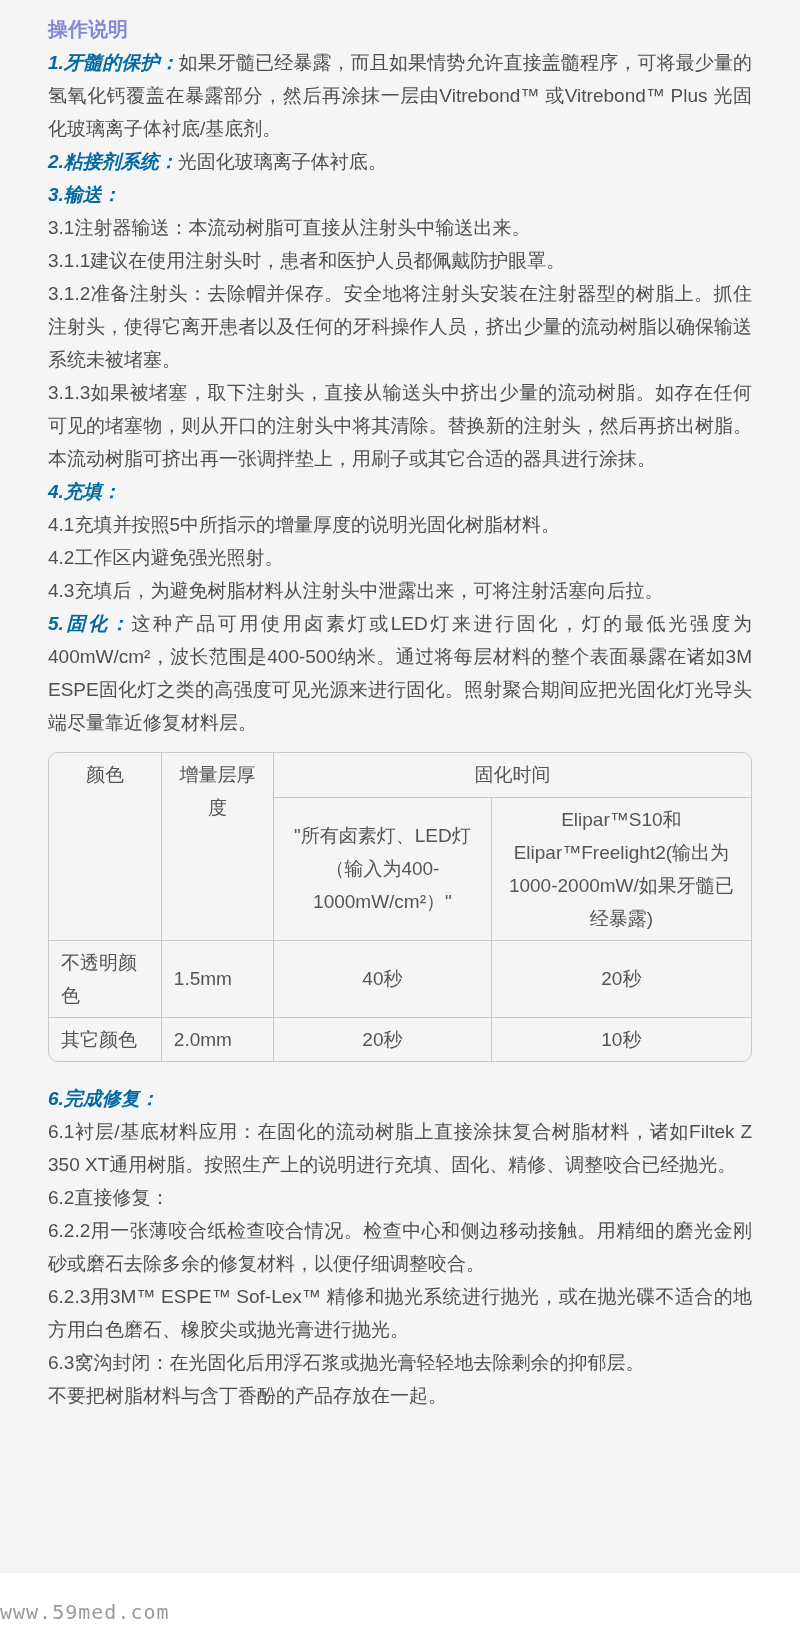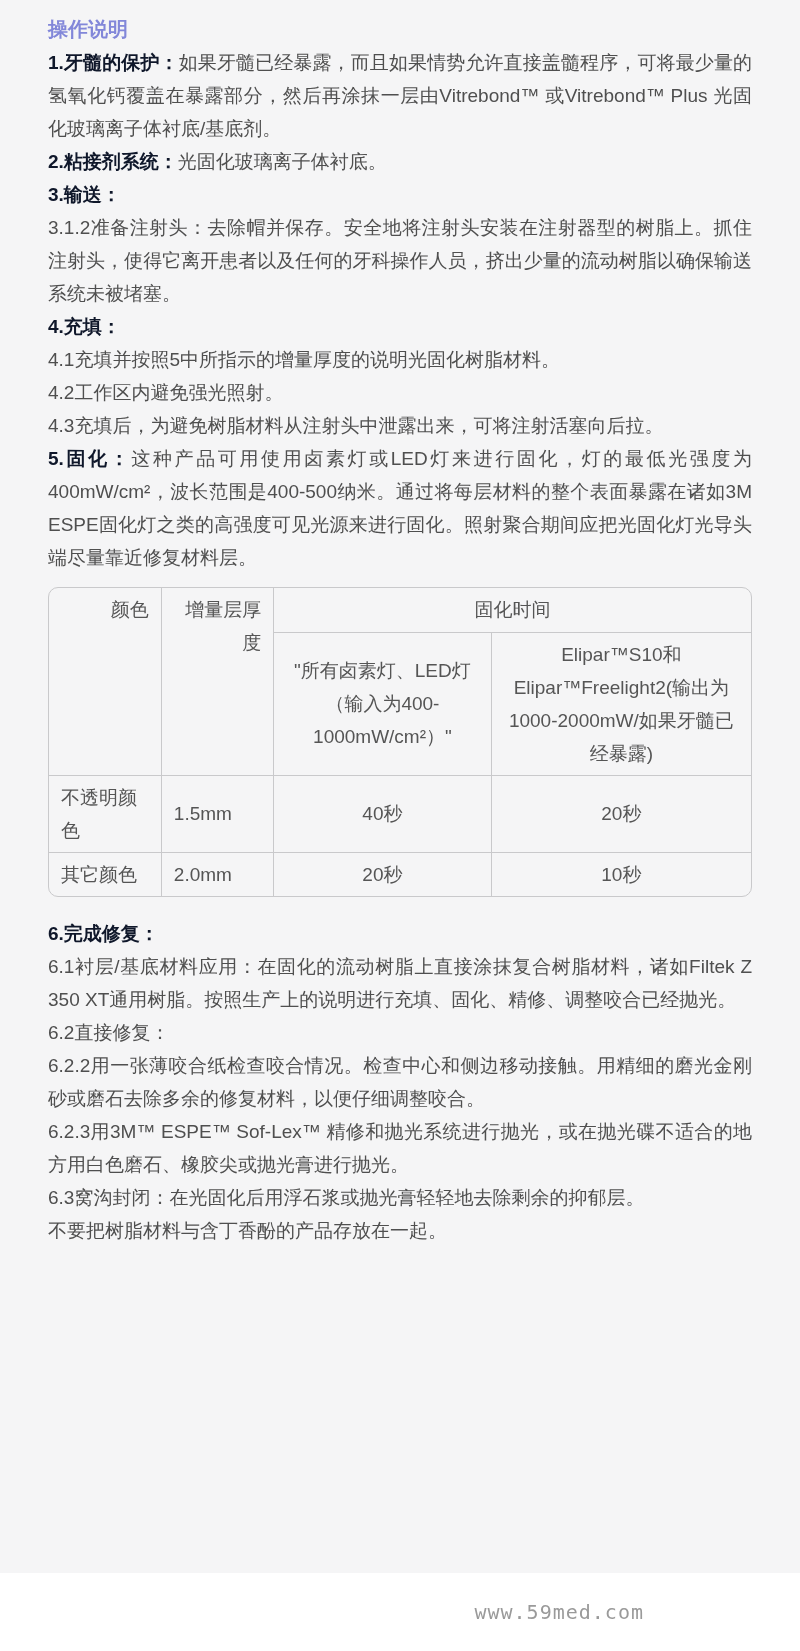--- a/index.html
+++ b/index.html
@@ -33,22 +33,23 @@
   }
   .gap-top { margin-top: 32px; }
   .para {
     margin: 0;
     font-size: 19px;
     line-height: 33px;
     color: #4f4f4f;
     text-align: justify;
   }
   .para strong {
-    color: #0f172a;
+    color: #0369a1;
     font-weight: 700;
+    font-style: italic;
   }
   .table-wrap {
     border: 1px solid #c9c9cb;
     border-radius: 10px;
     overflow: hidden;
     margin: 13px 0 20px 0;
     background: #f5f5f6;
   }
   table.cure-table {
     width: 100%;
@@ -57,57 +58,60 @@
     font-size: 19px;
     color: #555555;
   }
   table.cure-table th, table.cure-table td {
     border: 1px solid #c9c9cb;
     font-weight: 400;
     padding: 5px 12px;
     line-height: 33px;
     background: transparent;
   }
-  th.h-left { text-align: right; padding-left: 14px; vertical-align: top; padding-top: 9px; }
+  th.h-left { text-align: center; padding-left: 14px; vertical-align: top; padding-top: 9px; }
   th.h-center { text-align: center; height: 44px; }
   th.subhead { text-align: center; padding: 6px 14px; }
   td.c-left { text-align: left; padding-left: 14px; height: 44px; }
   td.c-center { text-align: center; height: 44px; }
   .col-color { width: 16%; }
   .col-thick { width: 16%; }
   .col-halogen { width: 31%; }
   .col-elipar { width: 37%; }
   .footer {
     width: 660px;
     height: 78px;
     background: #ffffff;
     display: flex;
     align-items: center;
-    justify-content: flex-end;
+    justify-content: flex-start;
     padding-right: 16px;
   }
   .watermark {
     color: #9a9a9a;
     font-family: "DejaVu Sans Mono", "Liberation Mono", monospace;
     font-size: 20px;
     letter-spacing: 1px;
   }
 </style>
 </head>
 <body>
 
 <div class="page">
   <div class="content">
 
     <h2 class="section-title">操作说明</h2>
 
     <p class="para"><strong>1.牙髓的保护：</strong><span>如果牙髓已经暴露，而且如果情势允许直接盖髓程序，可将最少量的氢氧化钙覆盖在暴露部分，然后再涂抹一层由Vitrebond™ 或Vitrebond™ Plus 光固化玻璃离子体衬底/基底剂。</span></p>
     <p class="para"><strong>2.粘接剂系统：</strong><span>光固化玻璃离子体衬底。</span></p>
     <p class="para"><strong>3.输送：</strong></p>
+    <p class="para"><span>3.1注射器输送：本流动树脂可直接从注射头中输送出来。</span></p>
+    <p class="para"><span>3.1.1建议在使用注射头时，患者和医护人员都佩戴防护眼罩。</span></p>
     <p class="para"><span>3.1.2准备注射头：去除帽并保存。安全地将注射头安装在注射器型的树脂上。抓住注射头，使得它离开患者以及任何的牙科操作人员，挤出少量的流动树脂以确保输送系统未被堵塞。</span></p>
+    <p class="para"><span>3.1.3如果被堵塞，取下注射头，直接从输送头中挤出少量的流动树脂。如存在任何可见的堵塞物，则从开口的注射头中将其清除。替换新的注射头，然后再挤出树脂。本流动树脂可挤出再一张调拌垫上，用刷子或其它合适的器具进行涂抹。</span></p>
     <p class="para"><strong>4.充填：</strong></p>
     <p class="para"><span>4.1充填并按照5中所指示的增量厚度的说明光固化树脂材料。</span></p>
     <p class="para"><span>4.2工作区内避免强光照射。</span></p>
     <p class="para"><span>4.3充填后，为避免树脂材料从注射头中泄露出来，可将注射活塞向后拉。</span></p>
     <p class="para"><strong>5.固化：</strong><span>这种产品可用使用卤素灯或LED灯来进行固化，灯的最低光强度为400mW/cm²，波长范围是400-500纳米。通过将每层材料的整个表面暴露在诸如3M ESPE固化灯之类的高强度可见光源来进行固化。照射聚合期间应把光固化灯光导头端尽量靠近修复材料层。</span></p>
 
     <div class="table-wrap">
       <table class="cure-table">
         <colgroup>
           <col class="col-color">

